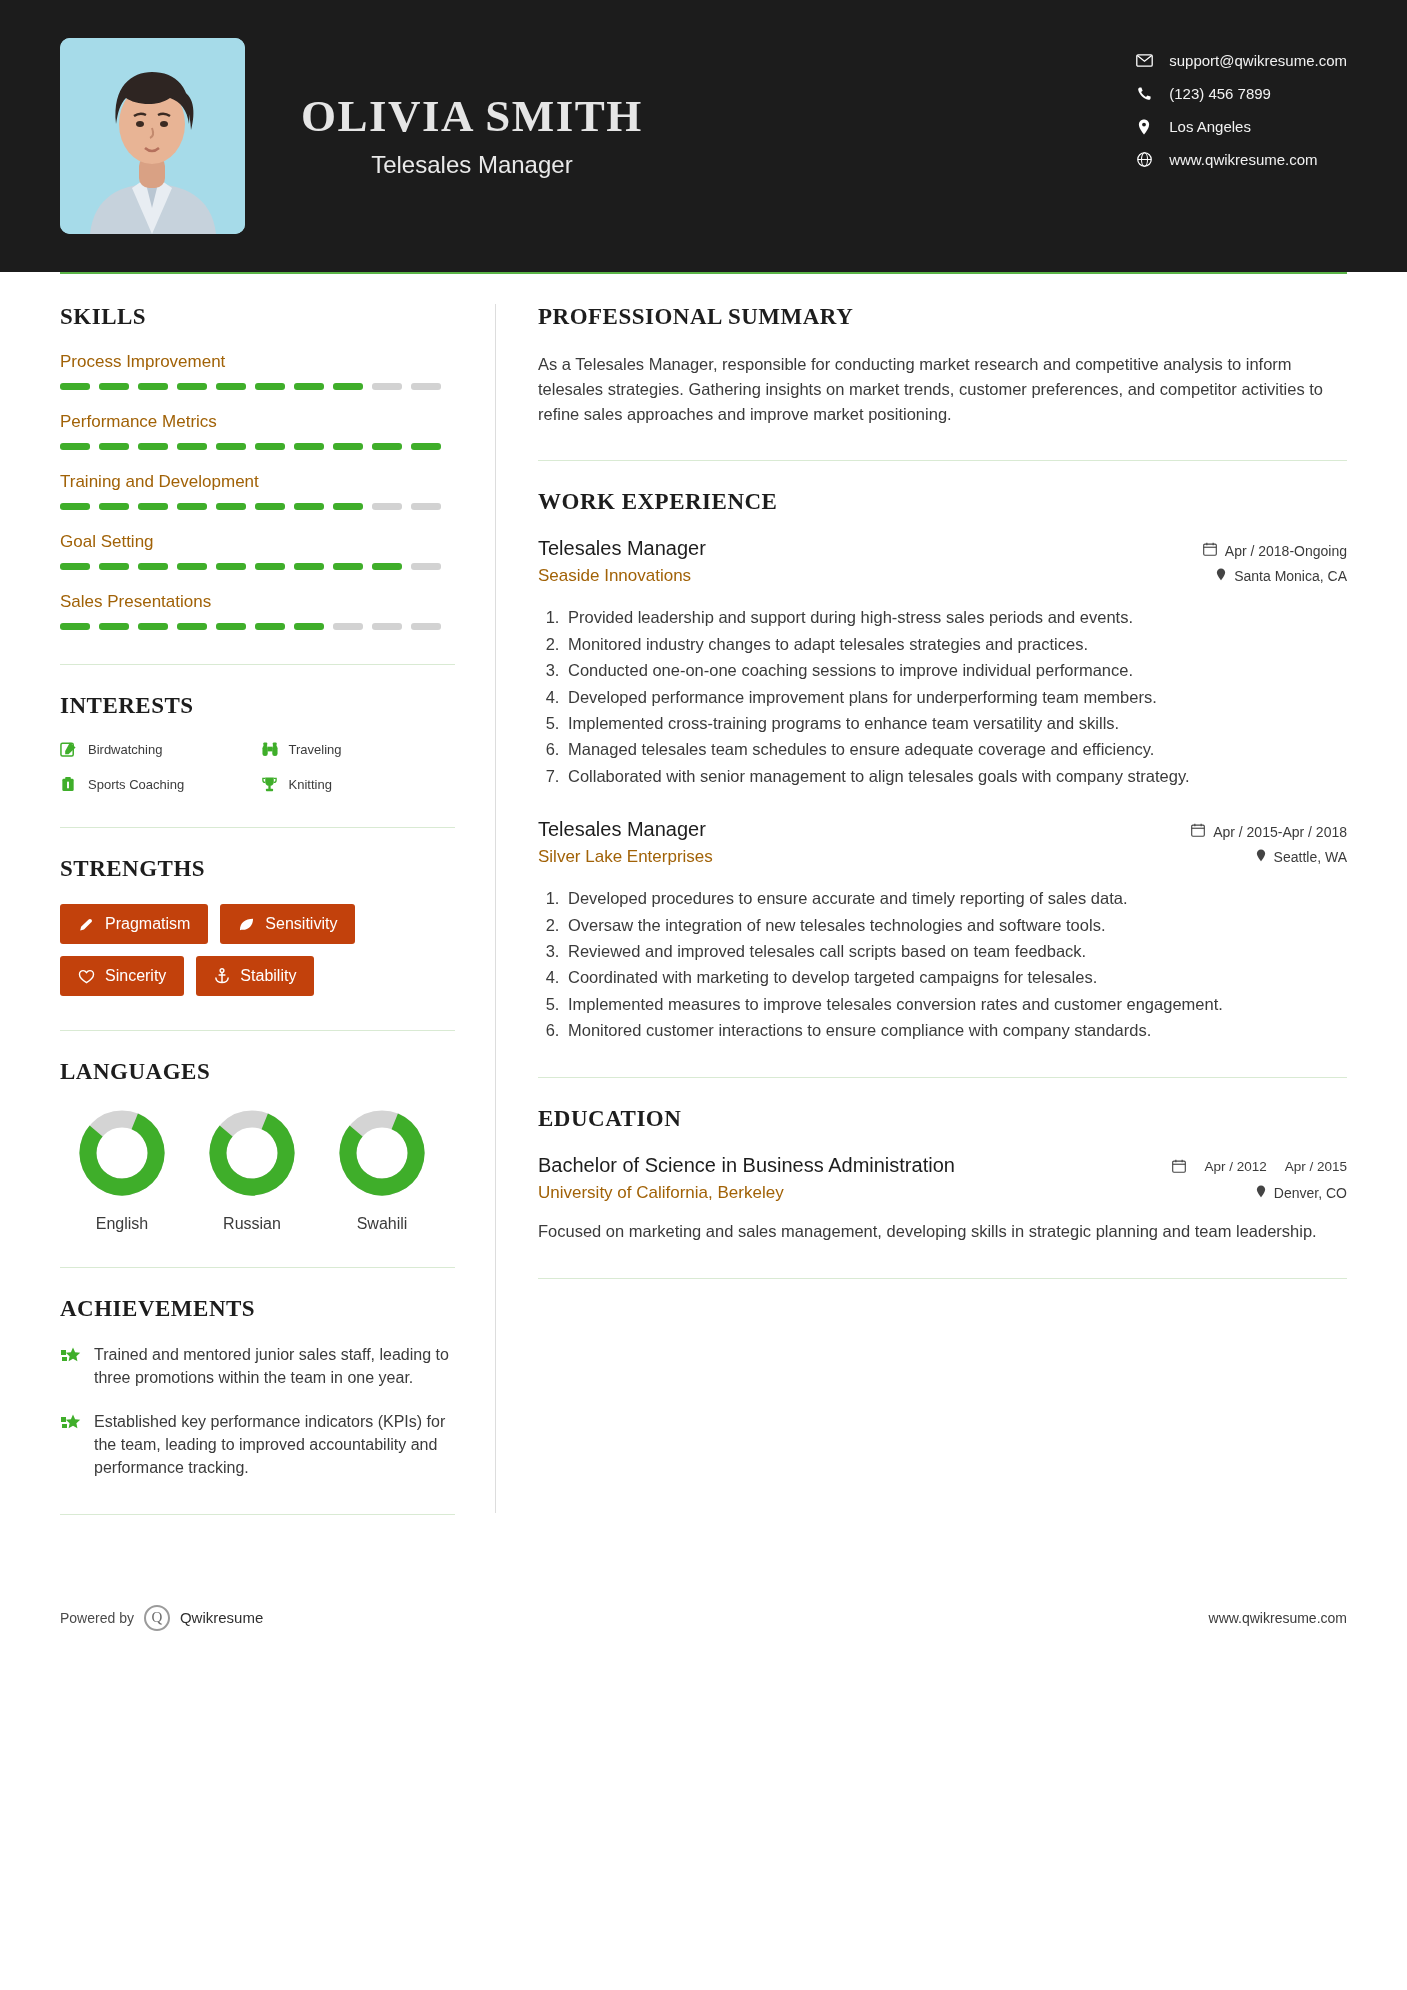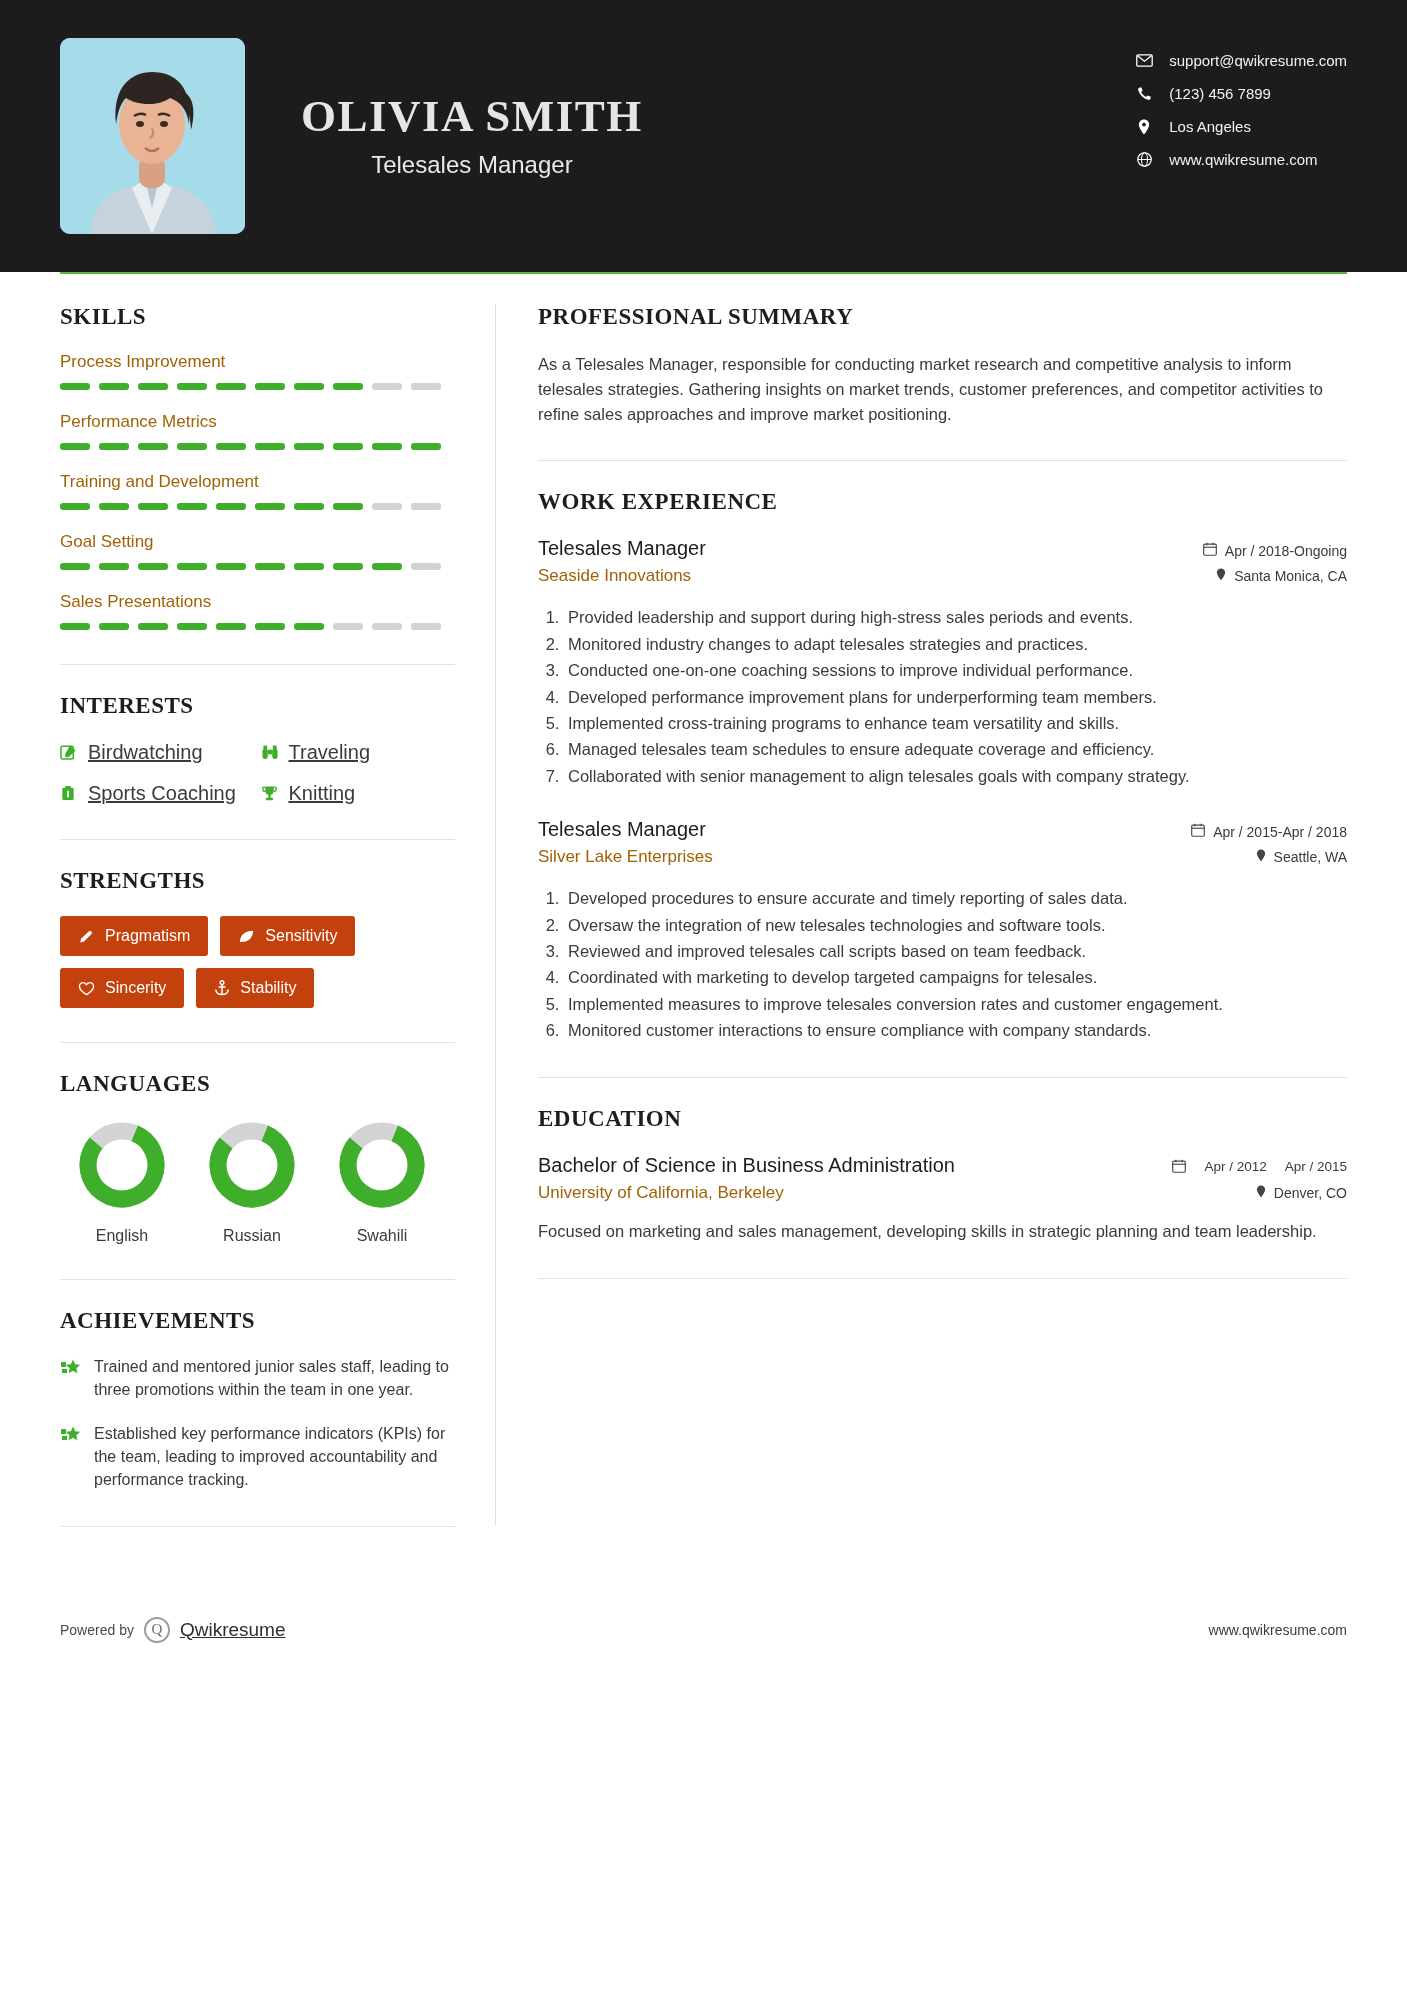--- a/index.html
+++ b/index.html
@@ -142,23 +142,22 @@
   
   .interests-grid {
     display: grid;
     grid-template-columns: 1fr 1fr;
     row-gap: 18px;
     column-gap: 6px;
   }
   .interest {
     display: flex;
     align-items: center;
-    font-size: 20px;
+    font-size: 13px;
     color: #3b3b3b;
-    text-decoration: underline;
   }
   .interest .ic { width: 28px; color: #3fae2a; display:inline-flex; }
 
   
   .strengths {
     display: flex;
     flex-wrap: wrap;
     gap: 12px;
   }
   .strength {
@@ -248,21 +247,21 @@
     font-size: 14px;
     color: #4a4a4a;
   }
   .powered { display: flex; align-items: center; gap: 10px; }
   .qlogo {
     width: 26px; height: 26px; border-radius: 50%;
     border: 2px solid #9b9b9b; color: #6d6d6d;
     display: flex; align-items: center; justify-content: center;
     font-family: "Liberation Serif", serif; font-size: 15px;
   }
-  .qname { text-decoration: underline; color: #2f2f2f; font-size: 19px; }
+  .qname { color: #2f2f2f; font-size: 15px; }
   .site { font-size: 14px; color: #3b3b3b; }
 </style>
 </head>
 <body>
 
 <div class="page">
 
   <div class="header">
     <div class="photo-wrap">
       <svg class="photo-svg" viewBox="0 0 185 196" preserveAspectRatio="xMidYMid slice">

